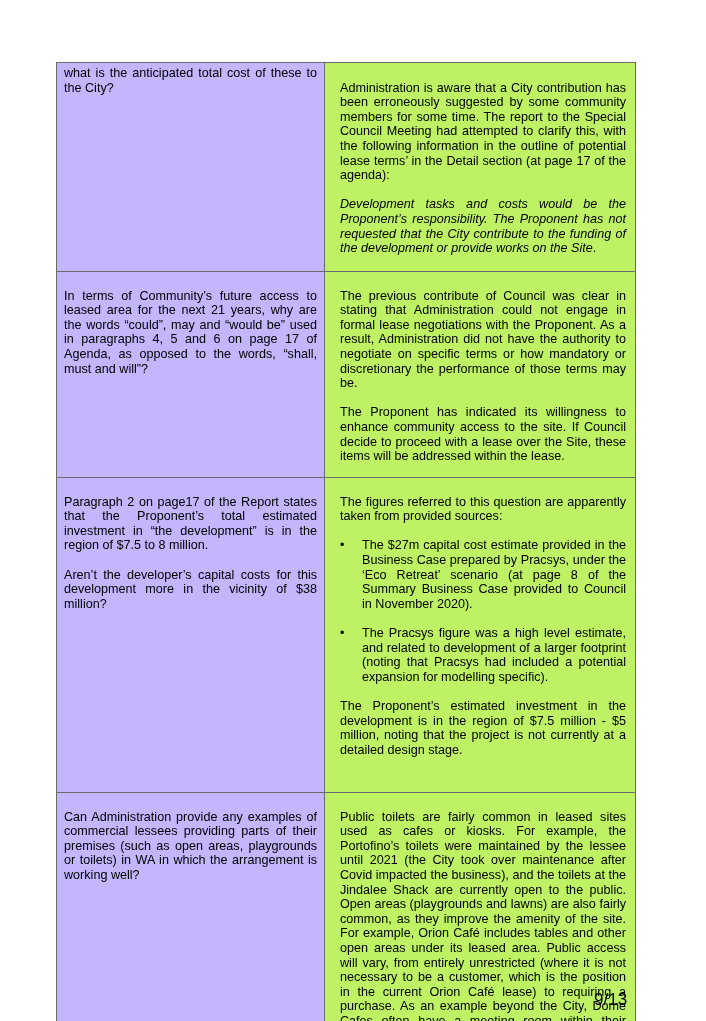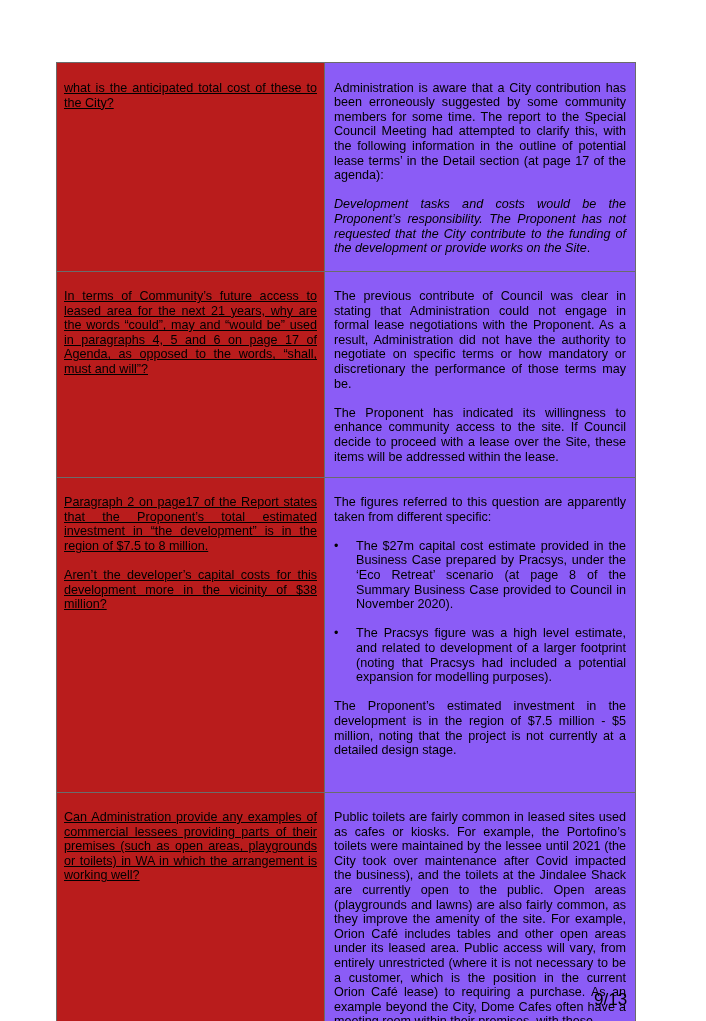--- a/index.html
+++ b/index.html
@@ -3,22 +3,22 @@
 <meta charset="utf-8">
 <style>
   html, body { margin: 0; padding: 0; background: #ffffff; }
   body { width: 706px; height: 1021px; position: relative; overflow: hidden;
          font-family: "Liberation Sans", sans-serif; color: #000; }
   .page { position: absolute; left: 0; top: 0; width: 706px; height: 1021px; }
   table.qa { position: absolute; left: 56px; top: 62px; width: 580px;
              border-collapse: collapse; table-layout: fixed; }
   table.qa td { border: 1px solid #6b6b6b; vertical-align: top;
                 font-size: 12.6px; line-height: 14.6px; text-align: justify; }
-  td.q { background: #b91c1c; width: 253px; padding: 18px 7px 0 7px; text-decoration: underline; }
-  td.a { background: #8b5cf6; padding: 3px 9px 0 9px; }
+  td.q { background: #c4b5fd; width: 253px; padding: 3px 7px 0 7px; }
+  td.a { background: #bef264; padding: 3px 9px 0 15px; }
   td.q p, td.a p { margin: 0; }
   .gap { height: 14.6px; }
   .first-a { padding-top: 17.6px !important; }
   ul.bul { margin: 0; padding: 0; list-style: none; }
   ul.bul li { position: relative; padding-left: 22px; margin: 0; }
   ul.bul li .dot { position: absolute; left: 0; top: 0; }
   em { font-style: italic; }
   .footer { position: absolute; left: 594px; top: 990px; font-size: 17px; }
   .row1 td { height: 190px; }
   .row2 td { height: 188px; }
@@ -54,31 +54,31 @@
       </td>
     </tr>
 
     <tr class="row3">
       <td class="q pad-top">
         <p>Paragraph 2 on page17 of the Report states that the Proponent’s total estimated investment in “the development” is in the region of $7.5 to 8 million.</p>
         <div class="gap"></div>
         <p>Aren’t the developer’s capital costs for this development more in the vicinity of $38 million?</p>
       </td>
       <td class="a pad-top">
-        <p>The figures referred to this question are apparently taken from different specific:</p>
+        <p>The figures referred to this question are apparently taken from provided sources:</p>
         <div class="gap"></div>
         <ul class="bul">
           <li>
             <span class="dot">•</span>
             <span>The $27m capital cost estimate provided in the Business Case prepared by Pracsys, under the ‘Eco Retreat’ scenario (at page 8 of the Summary Business Case provided to Council in November 2020).</span>
           </li>
           <li class="gap" style="padding:0"></li>
           <li>
             <span class="dot">•</span>
-            <span>The Pracsys figure was a high level estimate, and related to development of a larger footprint (noting that Pracsys had included a potential expansion for modelling purposes).</span>
+            <span>The Pracsys figure was a high level estimate, and related to development of a larger footprint (noting that Pracsys had included a potential expansion for modelling specific).</span>
           </li>
         </ul>
         <div class="gap"></div>
         <p>The Proponent’s estimated investment in the development is in the region of $7.5 million - $5 million, noting that the project is not currently at a detailed design stage.</p>
       </td>
     </tr>
 
     <tr class="row4">
       <td class="q pad-top">
         <p>Can Administration provide any examples of commercial lessees providing parts of their premises (such as open areas, playgrounds or toilets) in WA in which the arrangement is working well?</p>

